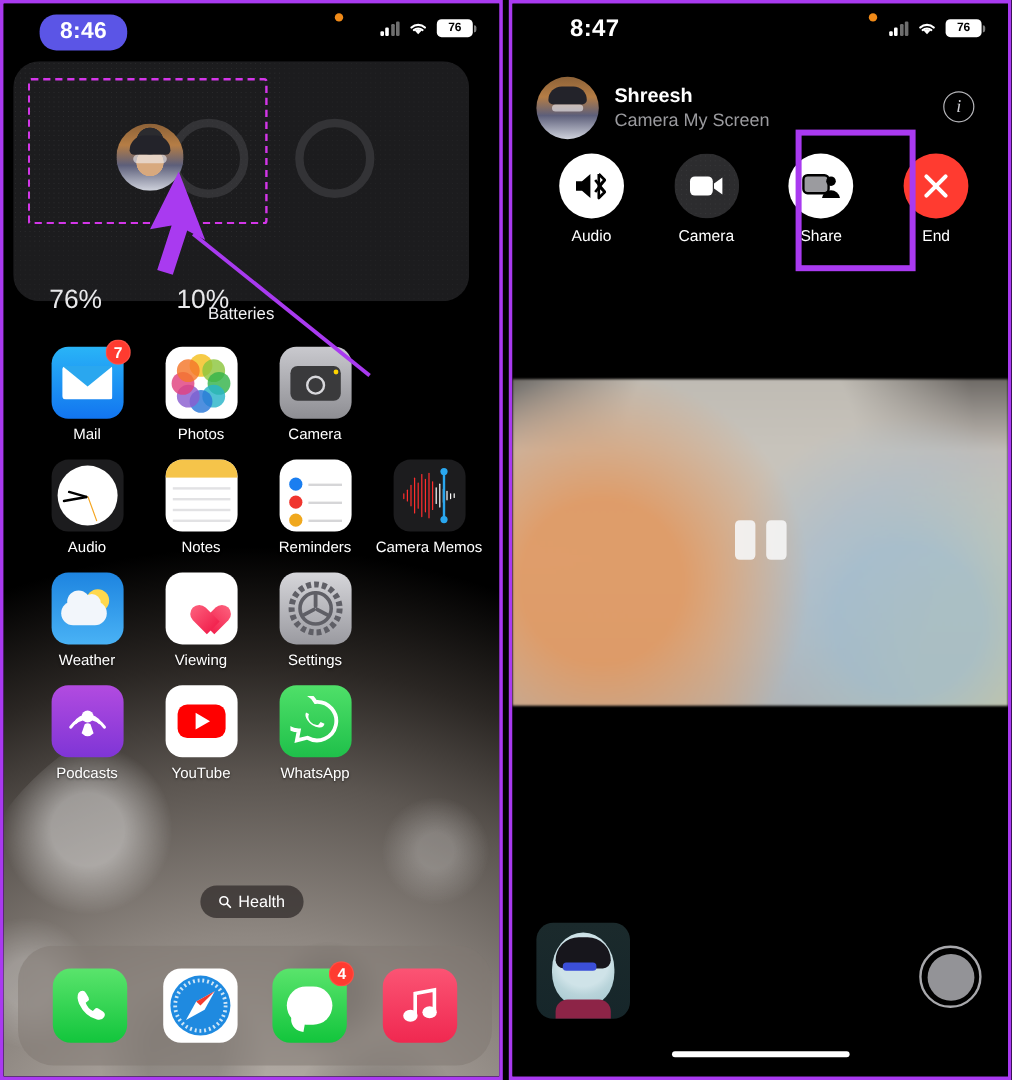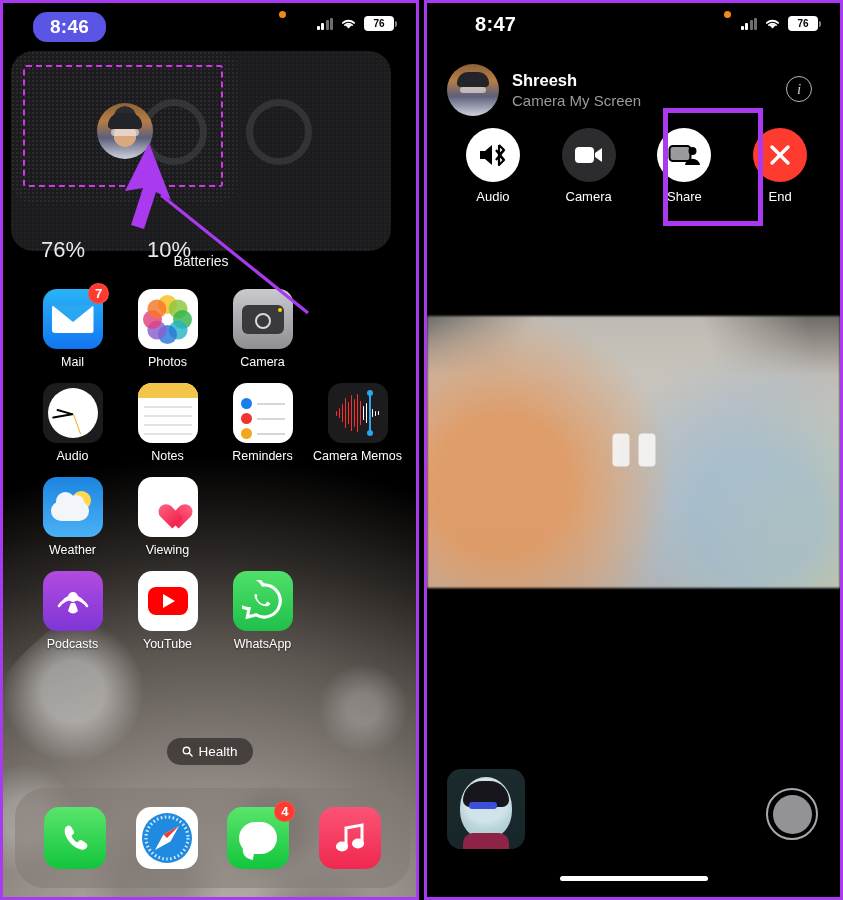--- a/index.html
+++ b/index.html
@@ -394,20 +394,30 @@
               <div class="cl"></div>
           </div>
           <div class="lbl">Weather</div>
         </div>
         <div class="cell">
           <div class="icon ic-health">
               <div class="hs"></div>
             </div>
           <div class="lbl">Viewing</div>
         </div>
+        <div class="cell">
+          <div class="icon ic-settings">
+            <svg width="46" height="46" viewBox="0 0 46 46">
+              <circle cx="23" cy="23" r="20" fill="none" stroke="#5f5f66" stroke-width="5" stroke-dasharray="4 2.6"></circle>
+              <circle cx="23" cy="23" r="13" fill="none" stroke="#5f5f66" stroke-width="3"></circle>
+              <path d="M23 10 L23 21 M12 29 L21.5 24 M34 29 L24.5 24" stroke="#5f5f66" stroke-width="3.2" stroke-linecap="round"></path>
+            </svg>
+          </div>
+          <div class="lbl">Settings</div>
+        </div>
       </div>
 
       <div class="row">
         <div class="cell">
           <div class="icon ic-pod">
             <svg width="40" height="40" viewBox="0 0 40 40">
               <circle cx="20" cy="16" r="5" fill="#fff"></circle>
               <path d="M15 30 q5 5 10 0 l-2.6-7.5 q-2.4-1.4-4.8 0 Z" fill="#fff"></path>
               <path d="M10 21 a12 12 0 0 1 20 0" stroke="#fff" stroke-width="2.6" fill="none" stroke-linecap="round"></path>
               <path d="M6 25 a17 17 0 0 1 28 0" stroke="#fff" stroke-width="2.6" fill="none" stroke-linecap="round"></path>

